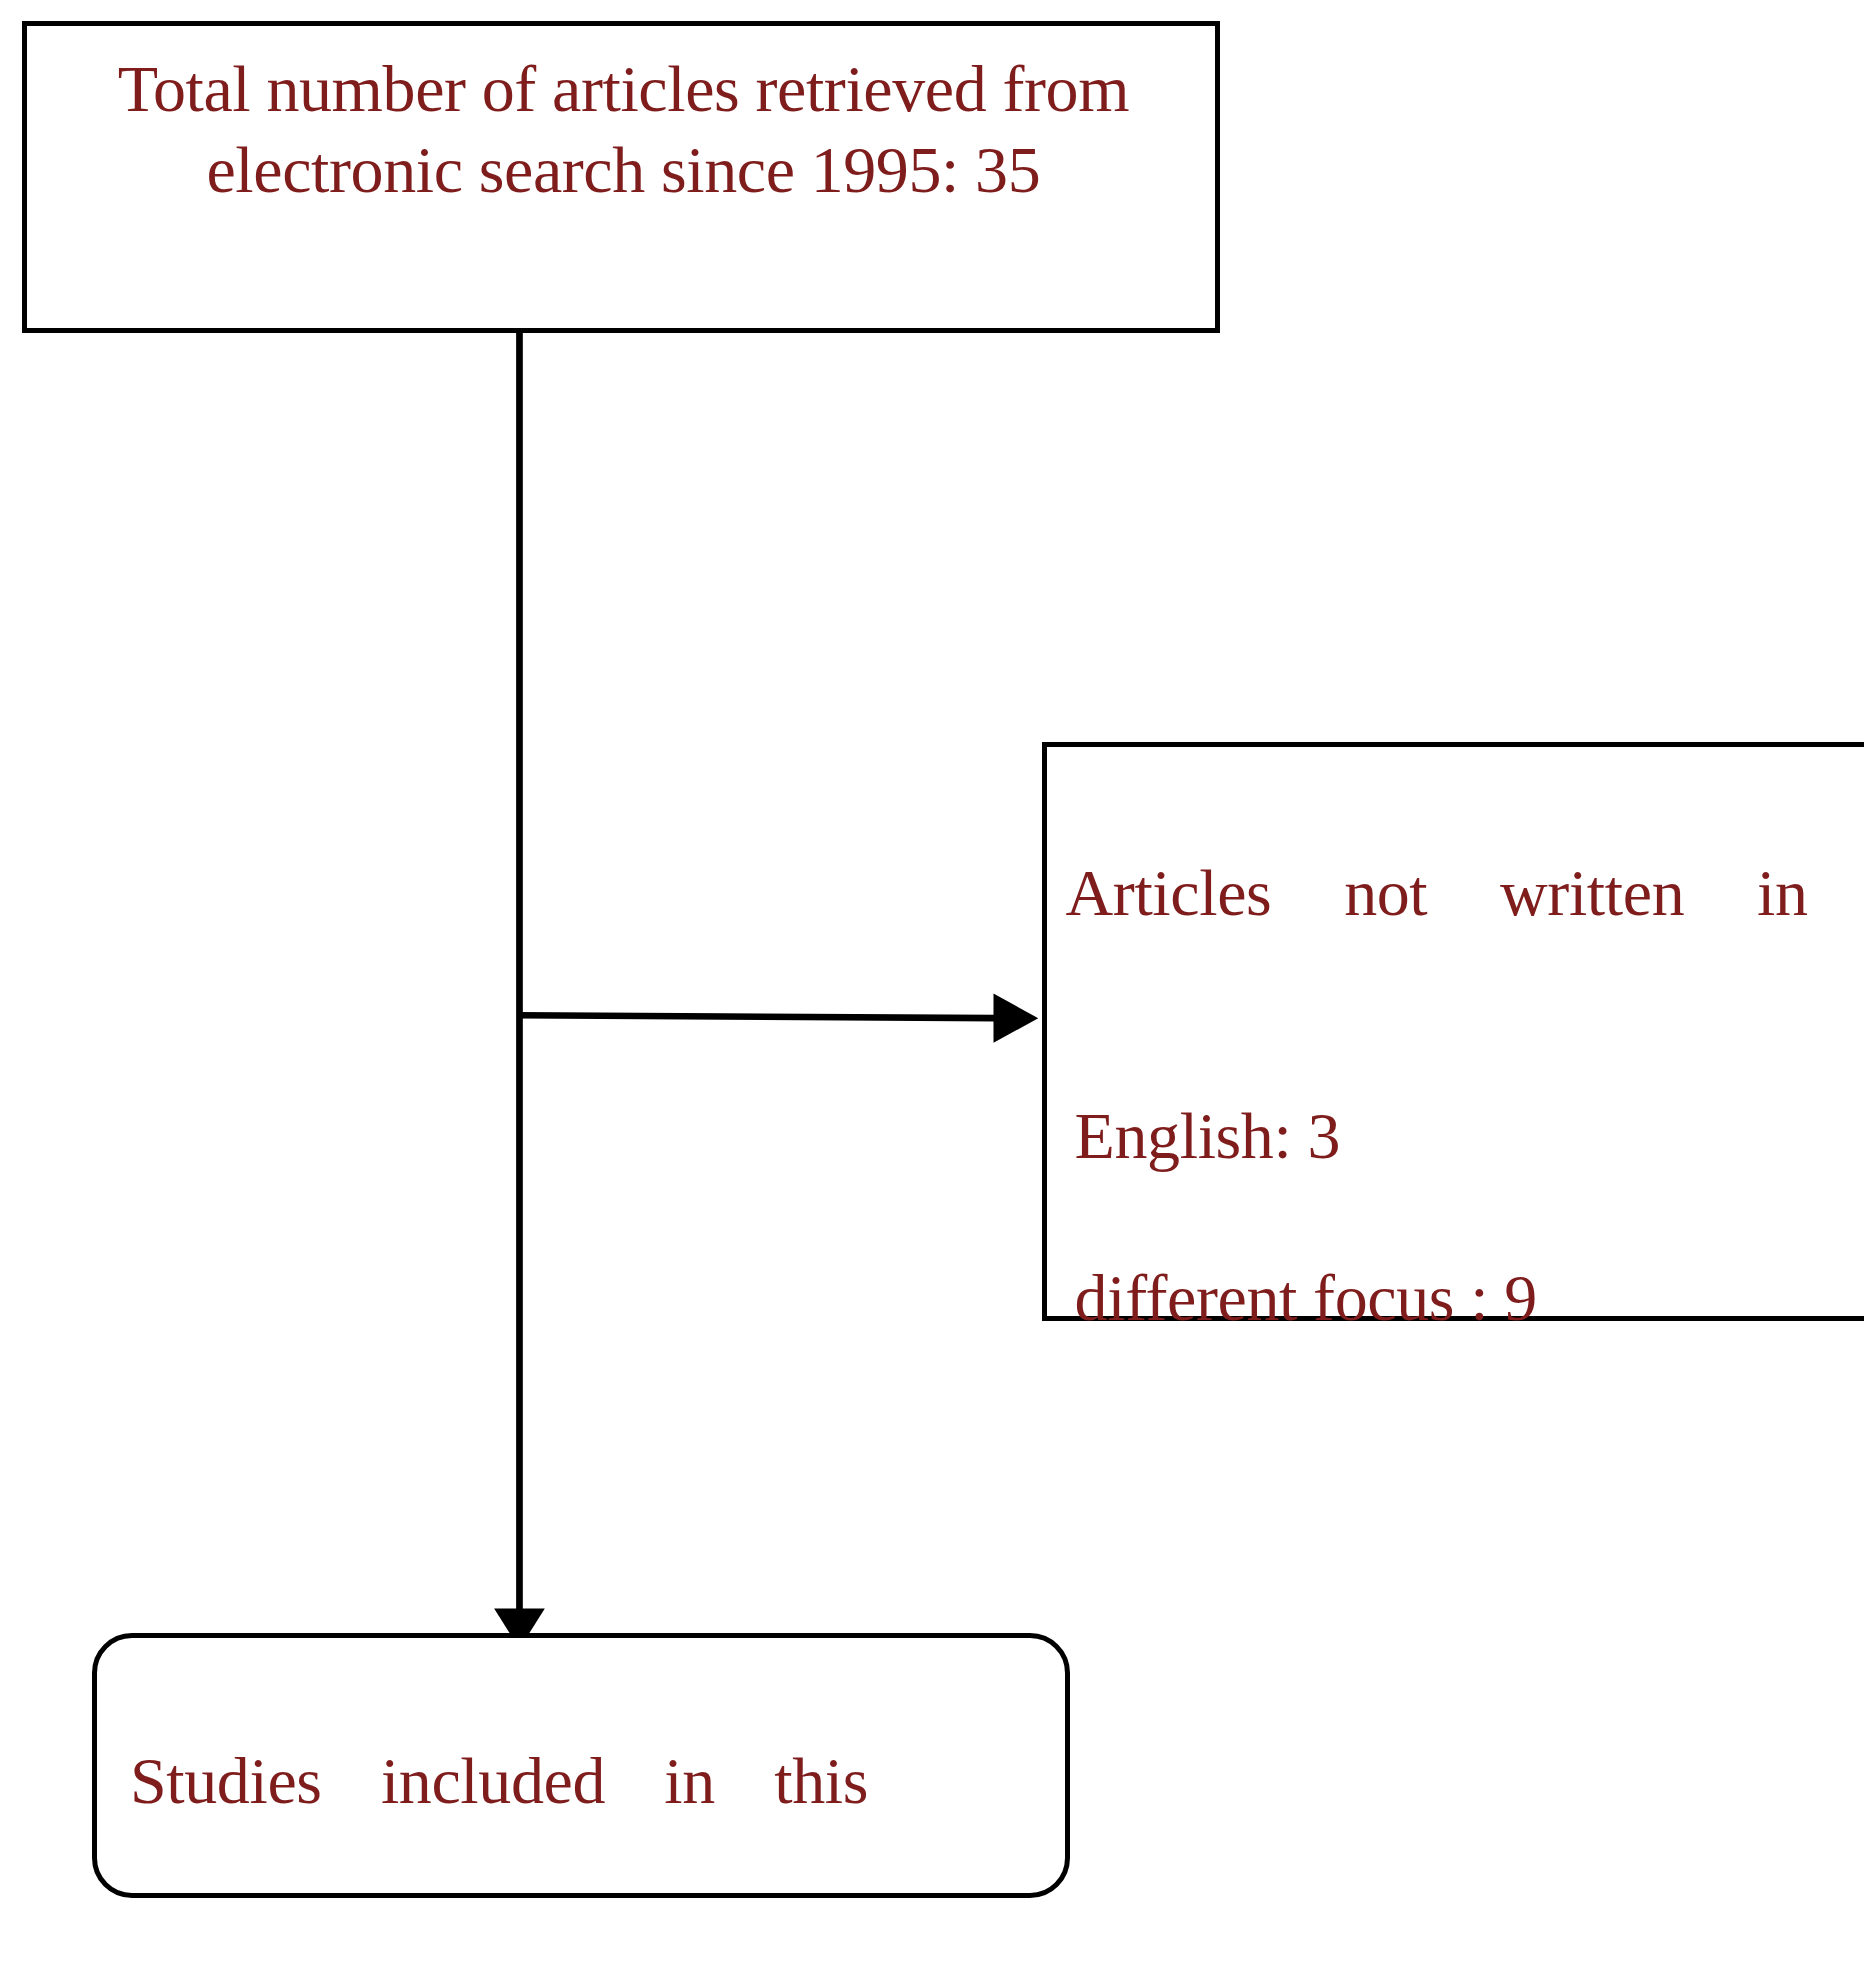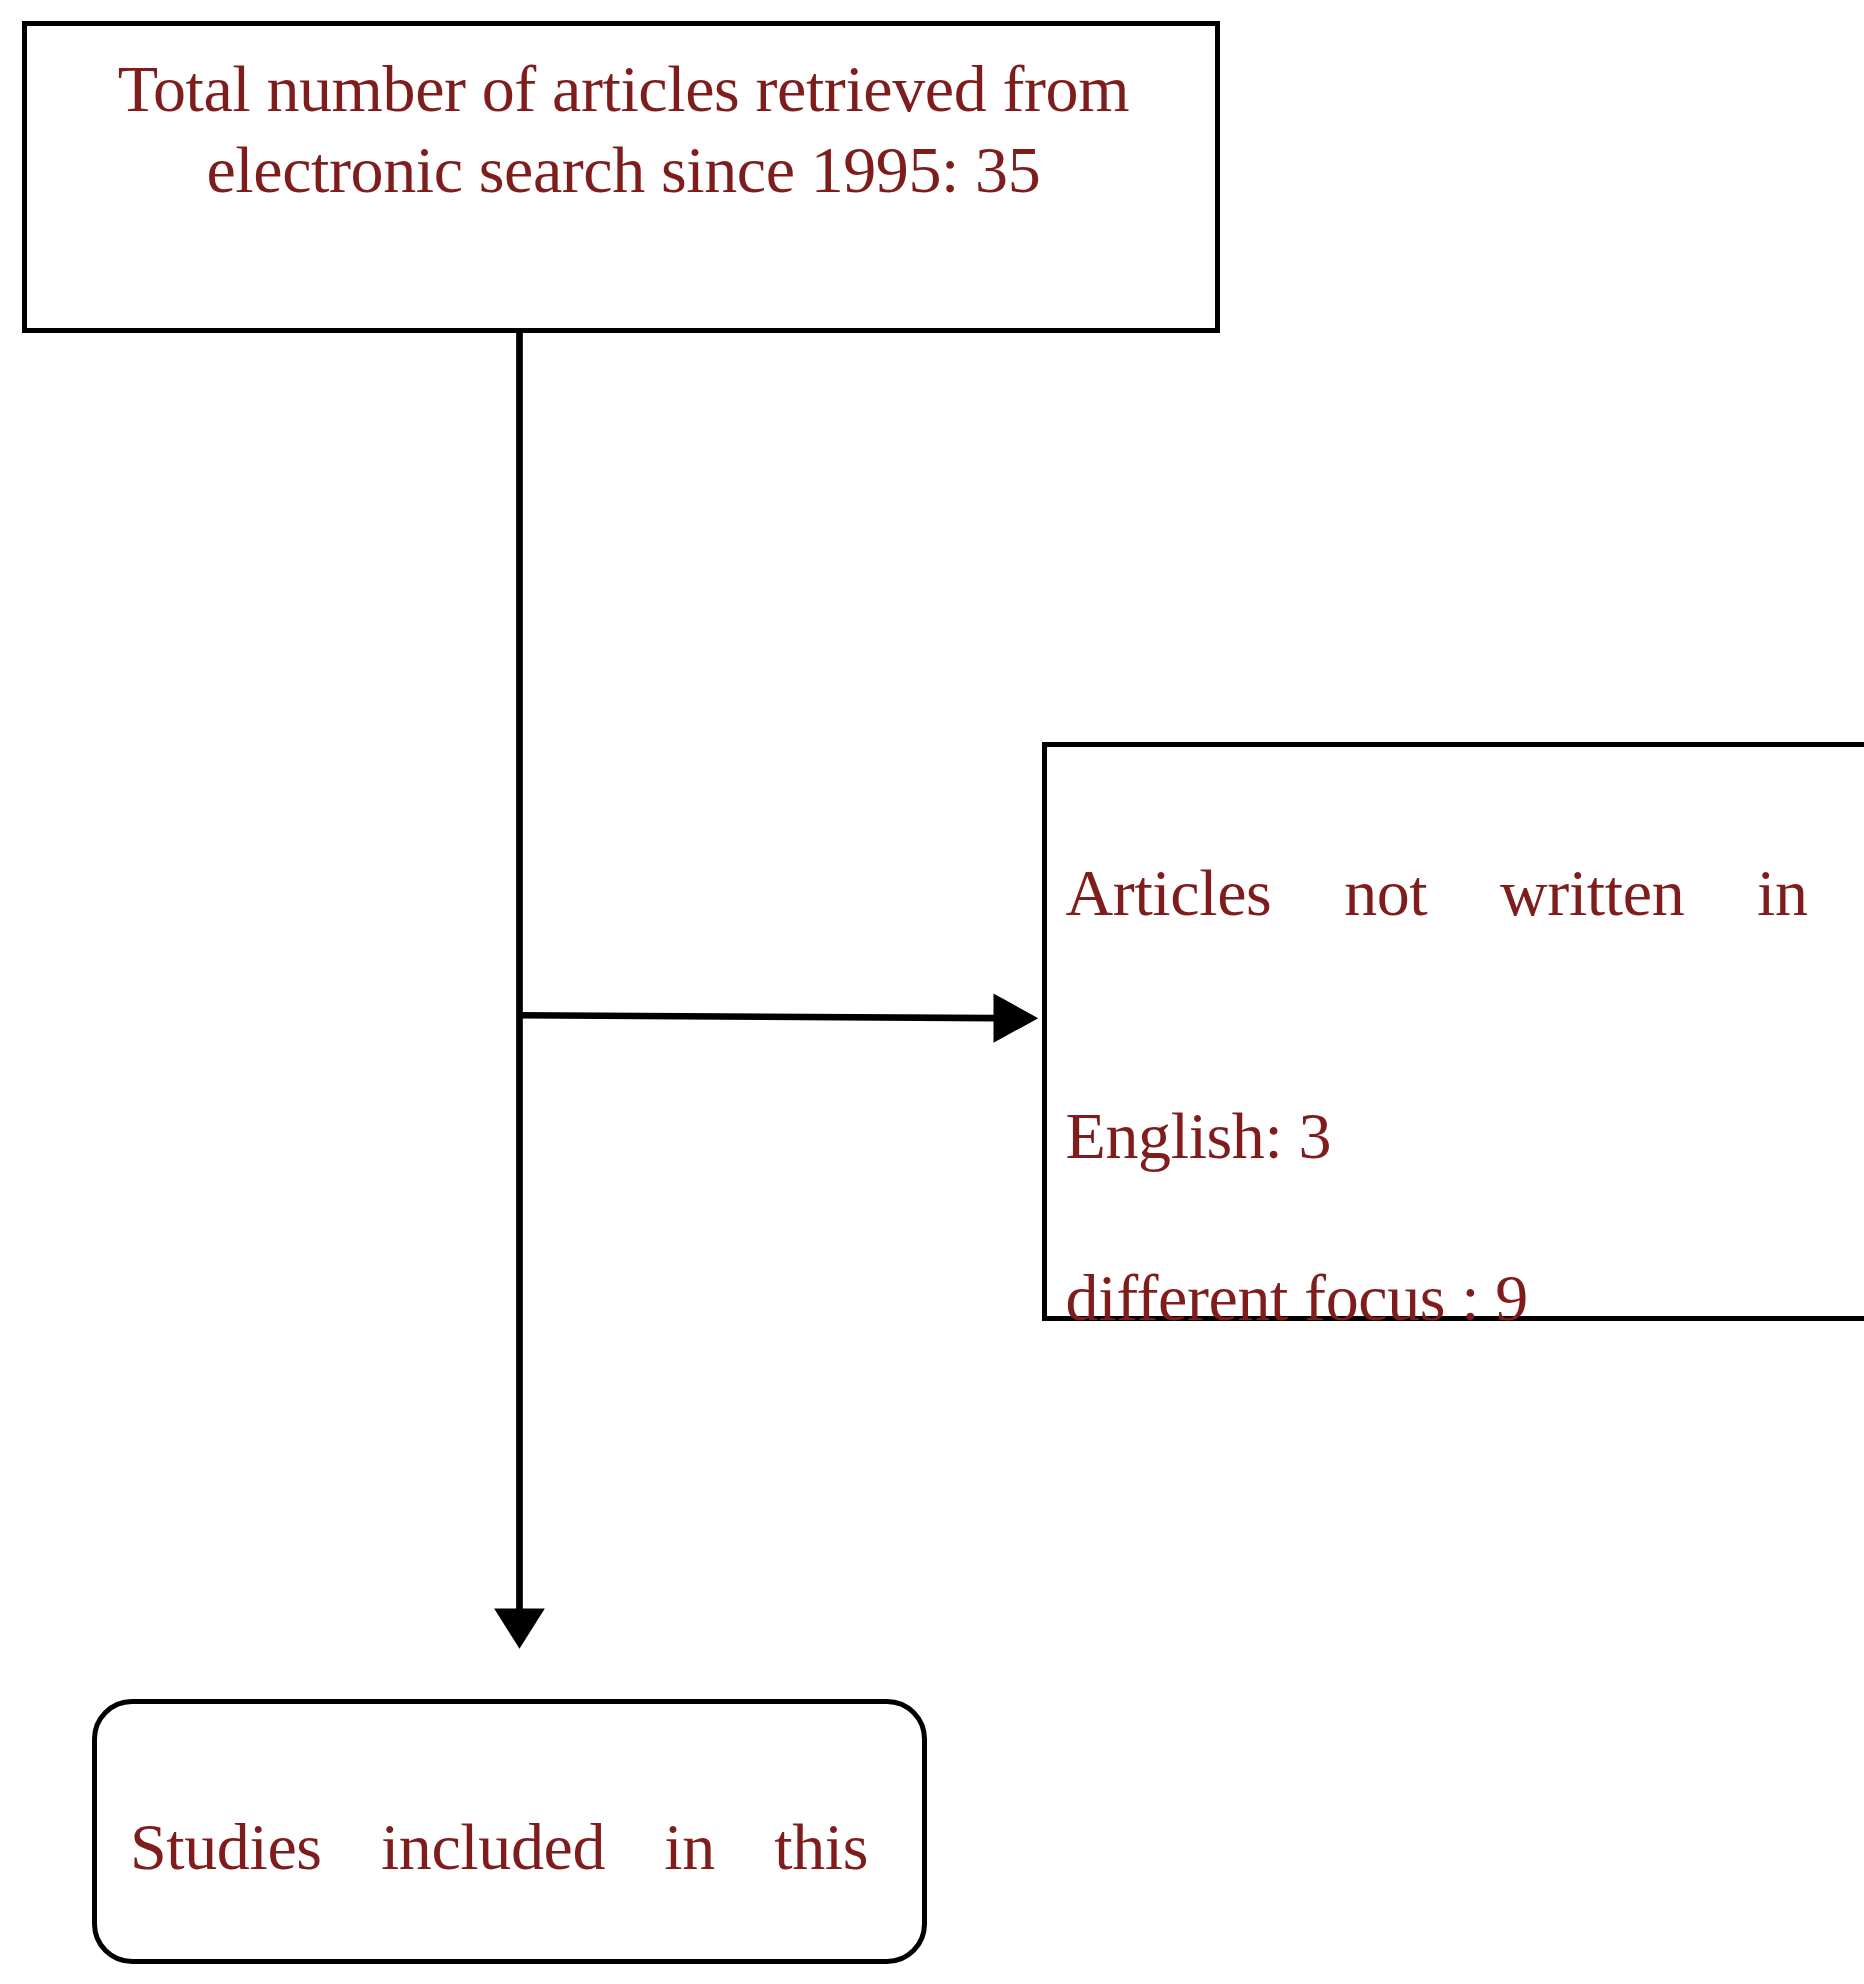--- a/index.html
+++ b/index.html
@@ -71,27 +71,28 @@
   }
   #node-excluded .just-line::after {
     content: "";
     display: inline-block;
     width: 100%;
     height: 0;
   }
   #node-excluded .last-line {
     display: block;
     text-align: left;
+    margin-left: 9px;
   }
 
   
   #node-included {
     left: 92px;
-    top: 1699px;
-    width: 835px;
+    top: 1633px;
+    width: 978px;
     height: 265px;
     border-radius: 40px;
   }
   #node-included .node-text {
     left: 33px;
     top: 21px;
     width: 738px;
     text-align: justify;
     text-align-last: left;
   }

